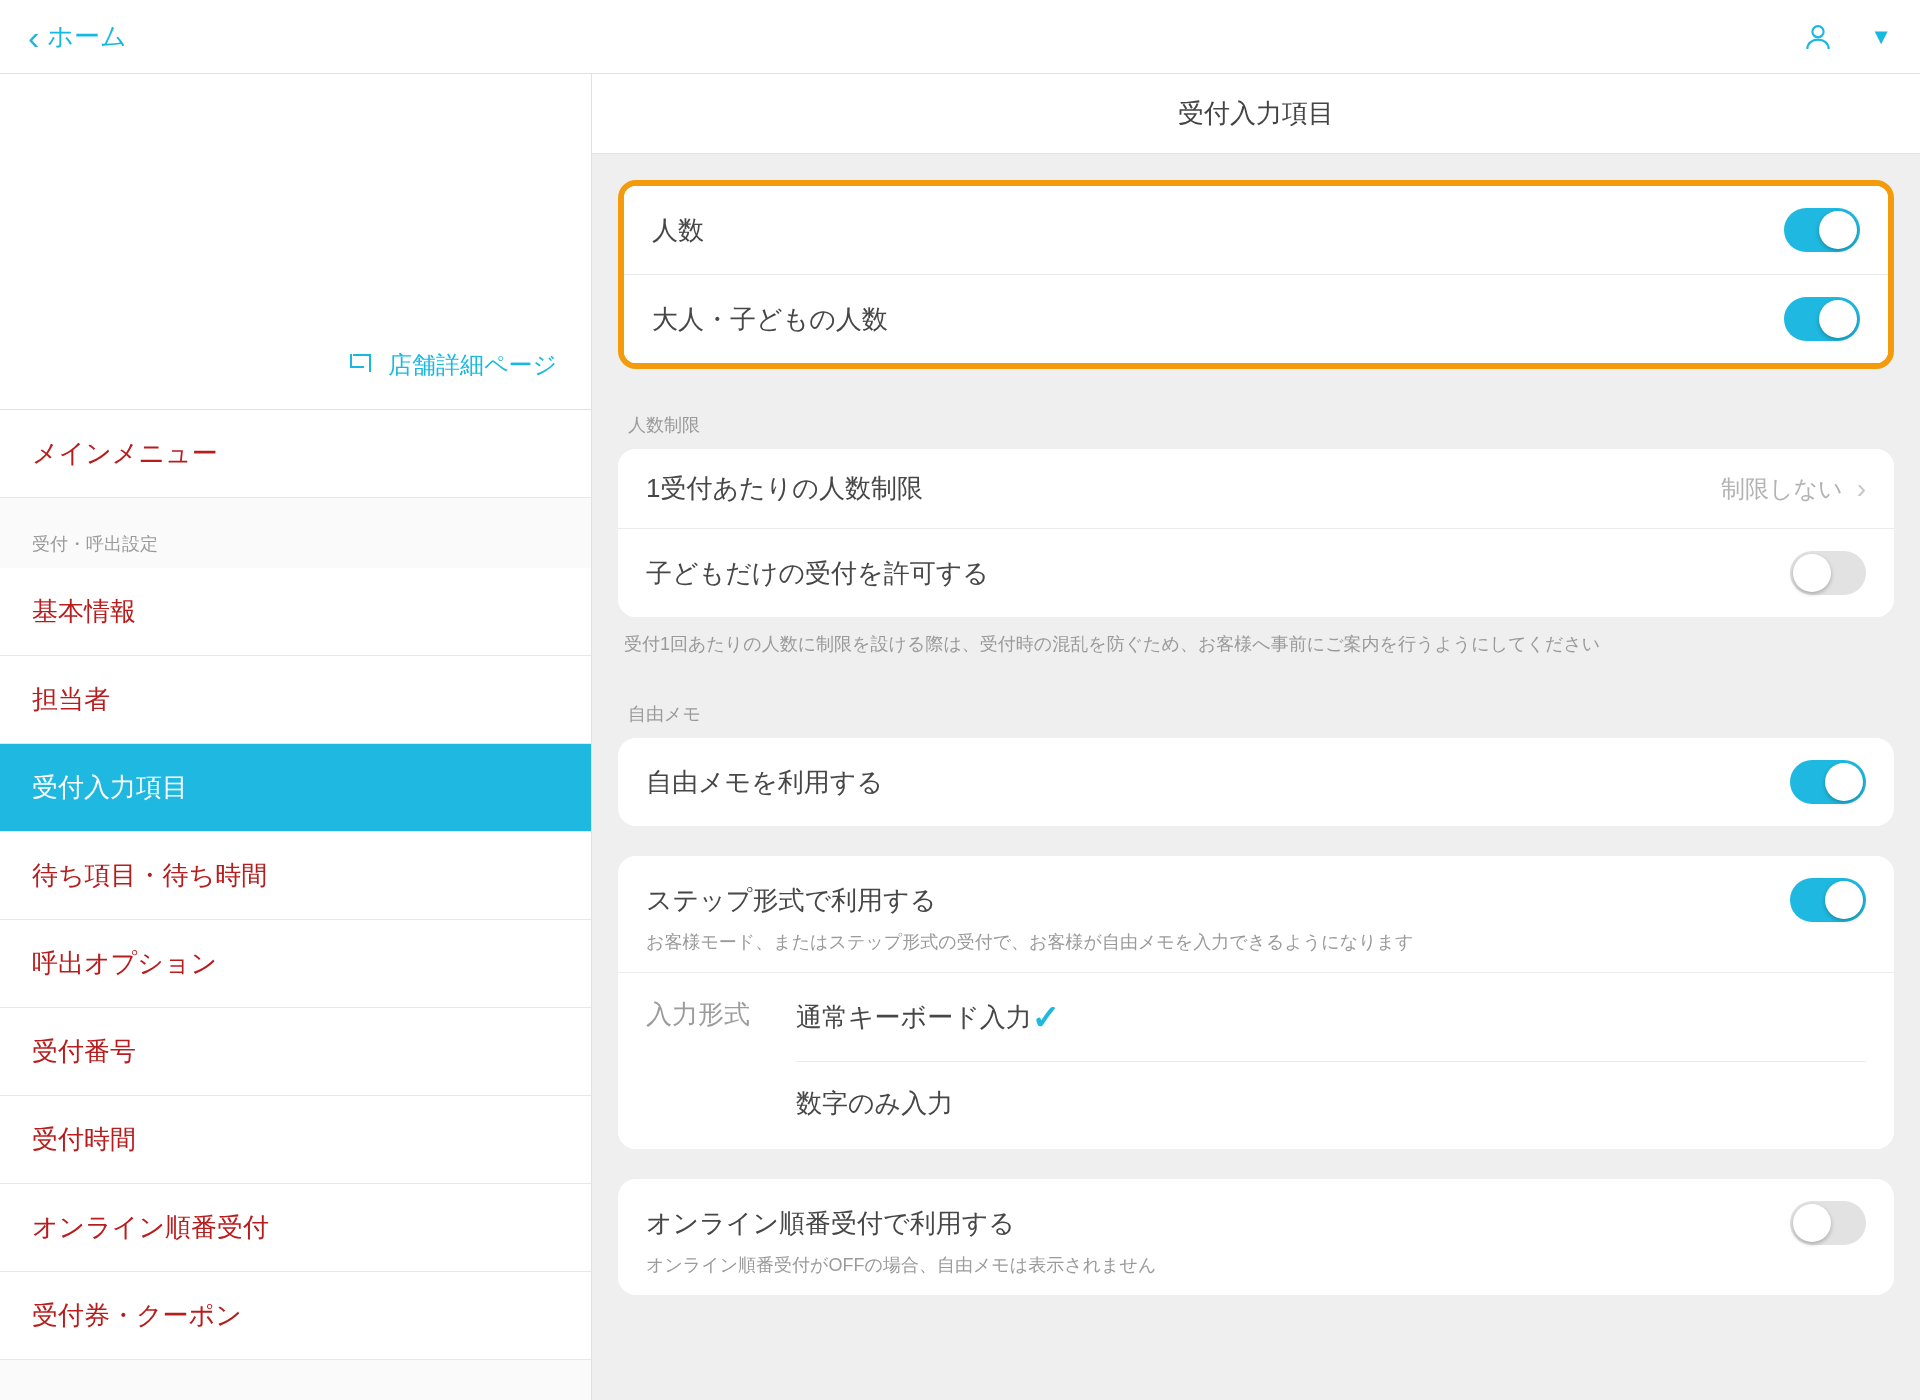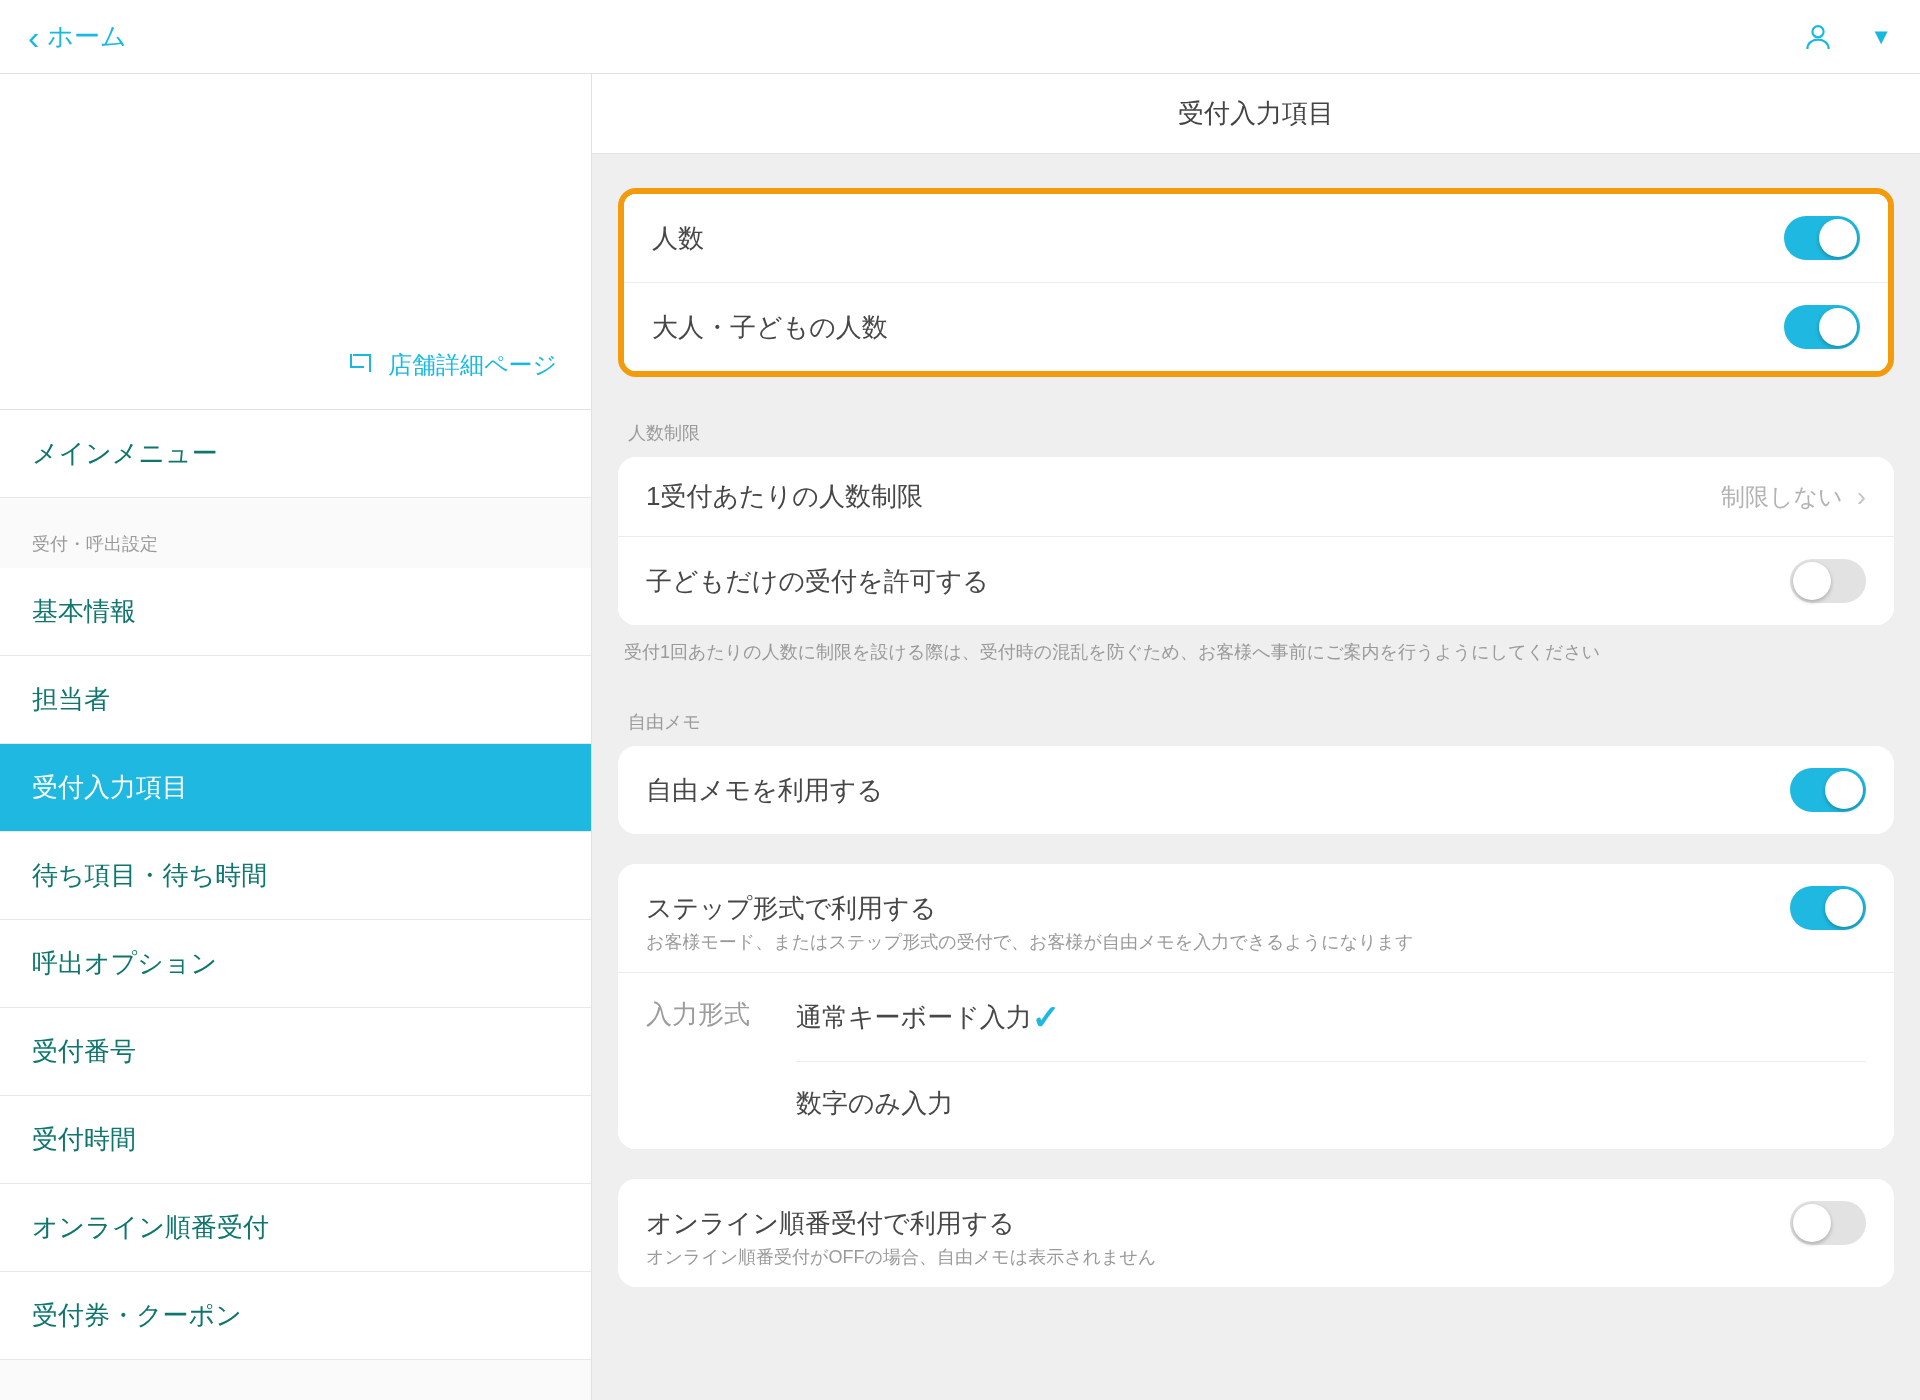--- a/index.html
+++ b/index.html
@@ -71,21 +71,21 @@
     position:absolute; left:-3px; top:5px;
     width:14px; height:14px; border:2px solid #17b9e0;
     border-top:none; border-right:none;
   }
 
   .side-item {
     padding: 26px 32px;
     background: #fff;
     border-bottom: 1px solid #e7e7e7;
     font-size: 26px;
-    color: #0f766e;
+    color: #b91c1c;
   }
   .side-item.clickable { cursor: pointer; }
   .side-section-label {
     padding: 34px 32px 12px;
     font-size: 18px;
     color: #9a9a9a;
     background: #fafafa;
   }
   .side-item.active {
     background: #1fb8e0;
@@ -106,40 +106,40 @@
     display:flex; align-items:center; justify-content:center;
     font-size: 26px;
     color: #444;
   }
 
   .group { margin: 38px 26px 0; }
   .group.highlight {
     border: 6px solid #f49b0b;
     border-radius: 18px;
     padding: 0;
-    margin-top: 34px;
+    margin-top: 26px;
   }
   .card {
     background: #fff;
     border-radius: 18px;
     overflow: hidden;
   }
   .group.highlight .card { border-radius: 12px; }
 
   .row {
     display:flex; align-items:center; justify-content:space-between;
     padding: 22px 28px;
     border-bottom: 1px solid #ececec;
     font-size: 26px;
     color: #474747;
     background:#fff;
   }
   .row:last-child { border-bottom: none; }
   .row .label { flex:1; }
-  .row .sublabel { color:#9a9a9a; font-size:18px; }
+  .row .sublabel { color:#9a9a9a; font-size:18px; margin-top:8px; }
   .row .value-right { color:#b3b3b3; font-size:24px; margin-right:14px; }
   .row .chevron-right { color:#c6c6c6; font-size:28px; }
 
   .section-caption {
     padding: 0 6px 12px;
     color:#9a9a9a; font-size:18px;
     margin: 0 4px 0;
   }
   .section-note {
     padding: 14px 6px 0;

